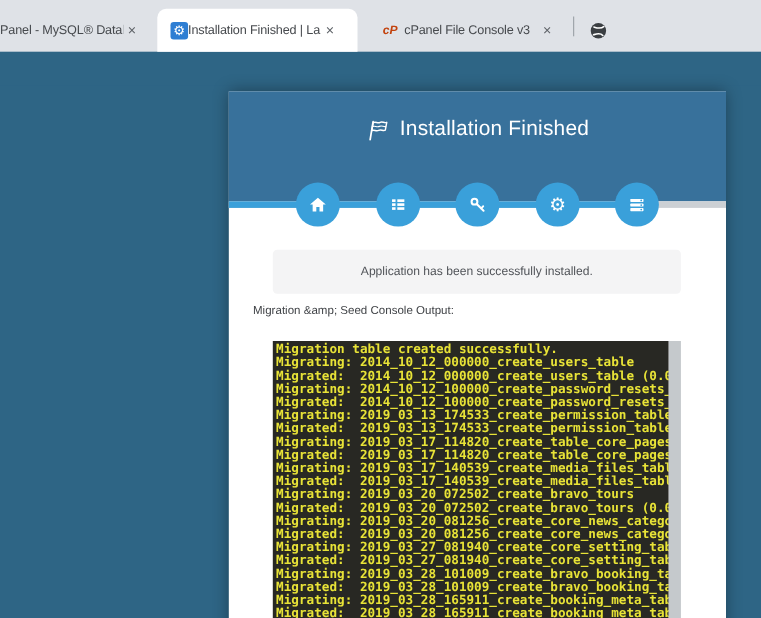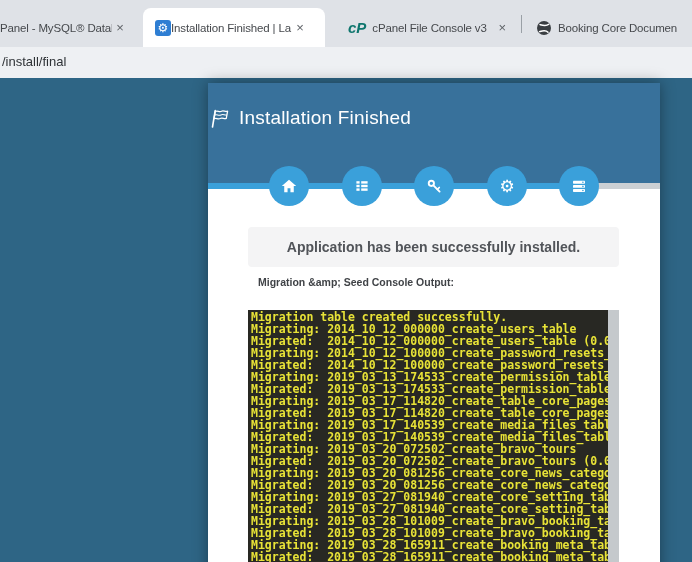--- a/index.html
+++ b/index.html
@@ -19,53 +19,53 @@
     width:16px;height:16px;line-height:15px;text-align:center;border-radius:8px;
     font-size:13px;color:#5f6368;flex:0 0 auto;cursor:default;
   }
   .tab-active{
     background:#ffffff;border-radius:8px 8px 0 0;
   }
   .favicon-gear{
     width:16px;height:16px;border-radius:3px;background:#2e7ed3;color:#fff;
     font-size:12px;line-height:16px;text-align:center;flex:0 0 auto;
   }
-  .cp-logo{font-size:15px;font-weight:bold;font-style:italic;color:#0f766e;flex:0 0 auto;}
+  .cp-logo{font-size:11px;font-weight:bold;font-style:italic;color:#c2410c;flex:0 0 auto;}
   .tabsep{position:absolute;left:521px;top:15px;width:1px;height:18px;background:#9aa0a6;}
   .toolbar{position:absolute;left:0;top:47px;width:692px;height:31px;background:#eef0f3;}
   .url-text{
     position:absolute;left:2px;top:7px;font-size:13px;color:#2e3236;white-space:nowrap;
   }
   
   .page{position:absolute;left:0;top:78px;width:692px;height:484px;background:#2e6585;}
   .card{
     position:absolute;left:208px;top:5px;width:452px;height:500px;background:#ffffff;
     box-shadow:0 0 14px rgba(0,0,0,.38);
   }
   .card-header{position:absolute;left:0;top:0;width:452px;height:100px;background:#38719b;}
   .title-row{
     position:absolute;left:0;top:24px;width:452px;display:flex;align-items:center;
-    justify-content:flex-start;gap:9px;
+    justify-content:center;gap:9px;
   }
   .page-title{color:#ffffff;font-size:19px;font-weight:500;letter-spacing:.2px;}
   .progress{position:absolute;left:0;top:100px;width:452px;height:6px;background:#ccd0d4;}
   .progress-fill{position:absolute;left:0;top:0;height:6px;width:371px;background:#3aa0da;}
   .step{
     position:absolute;top:83px;width:40px;height:40px;border-radius:50%;background:#3aa0da;
     display:flex;align-items:center;justify-content:center;z-index:3;
   }
   .step .gear-glyph{color:#fff;font-size:17px;line-height:17px;}
   .s1{left:61px}.s2{left:134px}.s3{left:206px}.s4{left:279px}.s5{left:351px}
   .alert{
     position:absolute;left:40px;top:144px;width:371px;height:40px;background:#f4f4f5;
     border-radius:4px;display:flex;align-items:center;justify-content:center;
   }
-  .alert-text{font-size:14px;font-weight:bold;color:#515459;}
+  .alert-text{font-size:11px;font-weight:normal;color:#515459;}
   .console-label{
-    position:absolute;left:50px;top:193px;font-size:10.5px;font-weight:bold;color:#404347;
+    position:absolute;left:22px;top:193px;font-size:10.5px;font-weight:normal;color:#404347;
   }
   .console-wrap{position:absolute;left:40px;top:227px;width:371px;height:273px;}
   .console-pre{
     position:absolute;left:0;top:0;width:357px;height:273px;margin:0;
     background:#282823;color:#e8e337;overflow:hidden;
     font-family:"DejaVu Sans Mono",monospace;font-size:11.5px;line-height:12px;
     font-weight:bold;padding:1px 0 0 3px;white-space:pre;
   }
   .console-scrollbar{
     position:absolute;left:360px;top:0;width:11px;height:273px;background:#eff1f3;
@@ -98,27 +98,23 @@
 
     <div class="tabsep"></div>
 
     <div class="tab" style="left:528px;width:164px;">
       <span style="margin-left:8px;flex:0 0 auto;line-height:0;">
         <svg width="16" height="16" viewBox="0 0 16 16">
           <circle cx="8" cy="8" r="7" fill="#3a3e42"></circle>
           <path d="M12.8,4.2 C10,6.6 7.2,5.6 4,4.6 M12,12.2 C9.6,9.4 6.6,10.6 3.6,11.6" stroke="#ffffff" stroke-width="1.5" fill="none" stroke-linecap="round"></path>
         </svg>
       </span>
-      <span class="tab-title" style="margin-left:6px;width:134px;">Booking Core Documen</span>
     </div>
   </div>
 
-  <div class="toolbar">
-    <span class="url-text">/install/final</span>
-  </div>
 
   <div class="page">
     <div class="card">
 
       <div class="card-header">
         <div class="title-row">
           <span style="line-height:0;">
             <svg width="22" height="21" viewBox="0 0 22 21">
               <line x1="4.5" y1="19" x2="7.2" y2="2.6" stroke="#ffffff" stroke-width="1.6" stroke-linecap="round"></line>
               <path d="M7.2,3.6 C9.4,1.9 11.2,4.6 13.6,3.2 C15.6,2.1 17.4,4.3 19.6,3.2 L18.3,10.3

